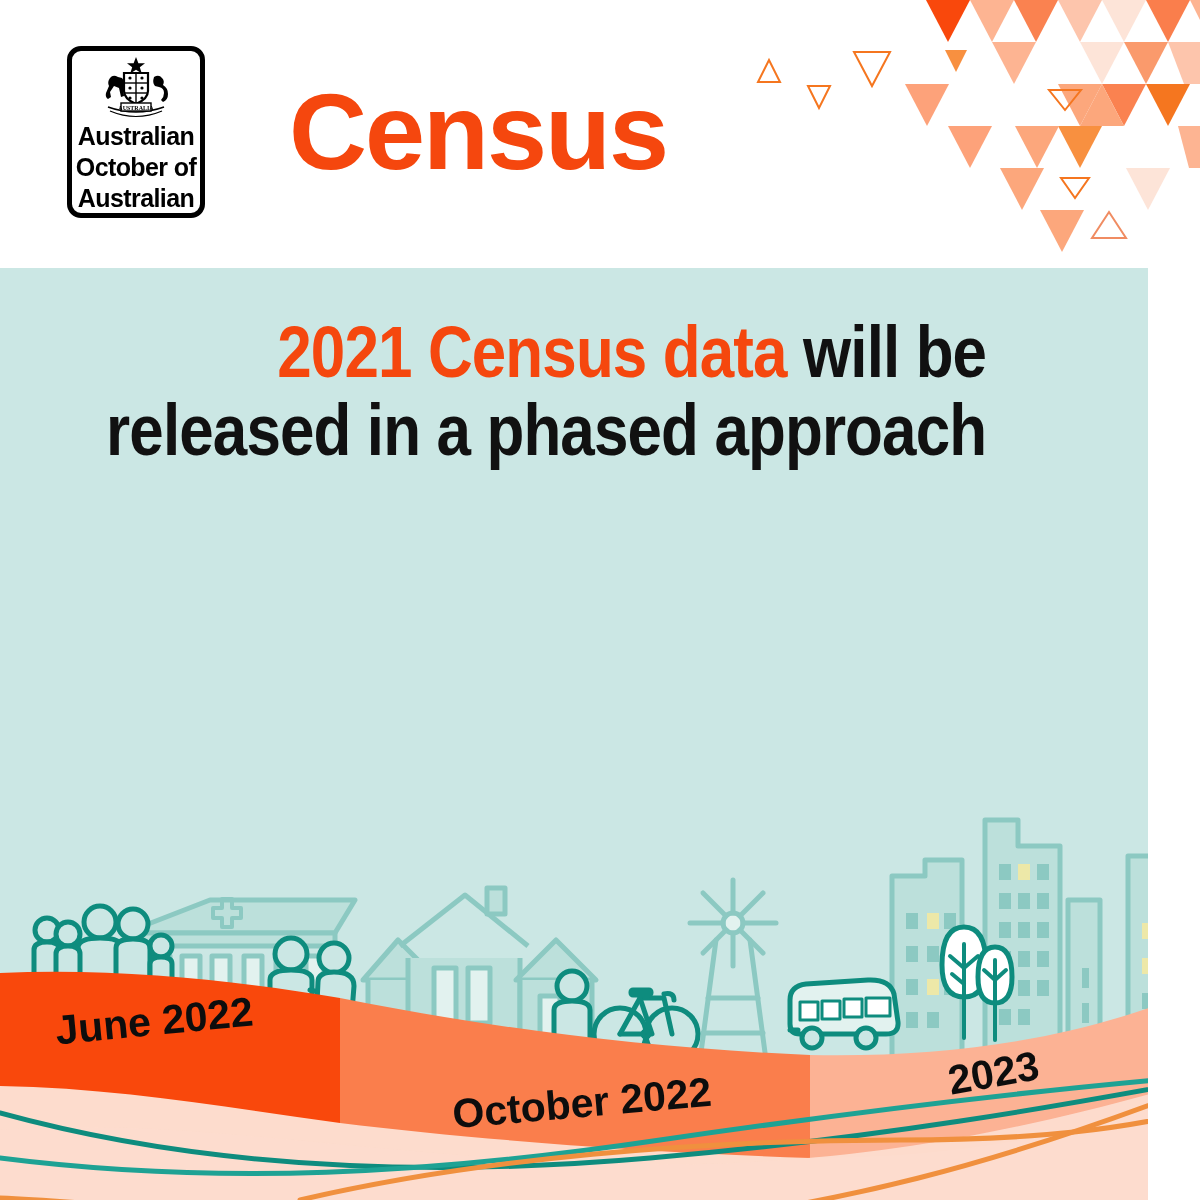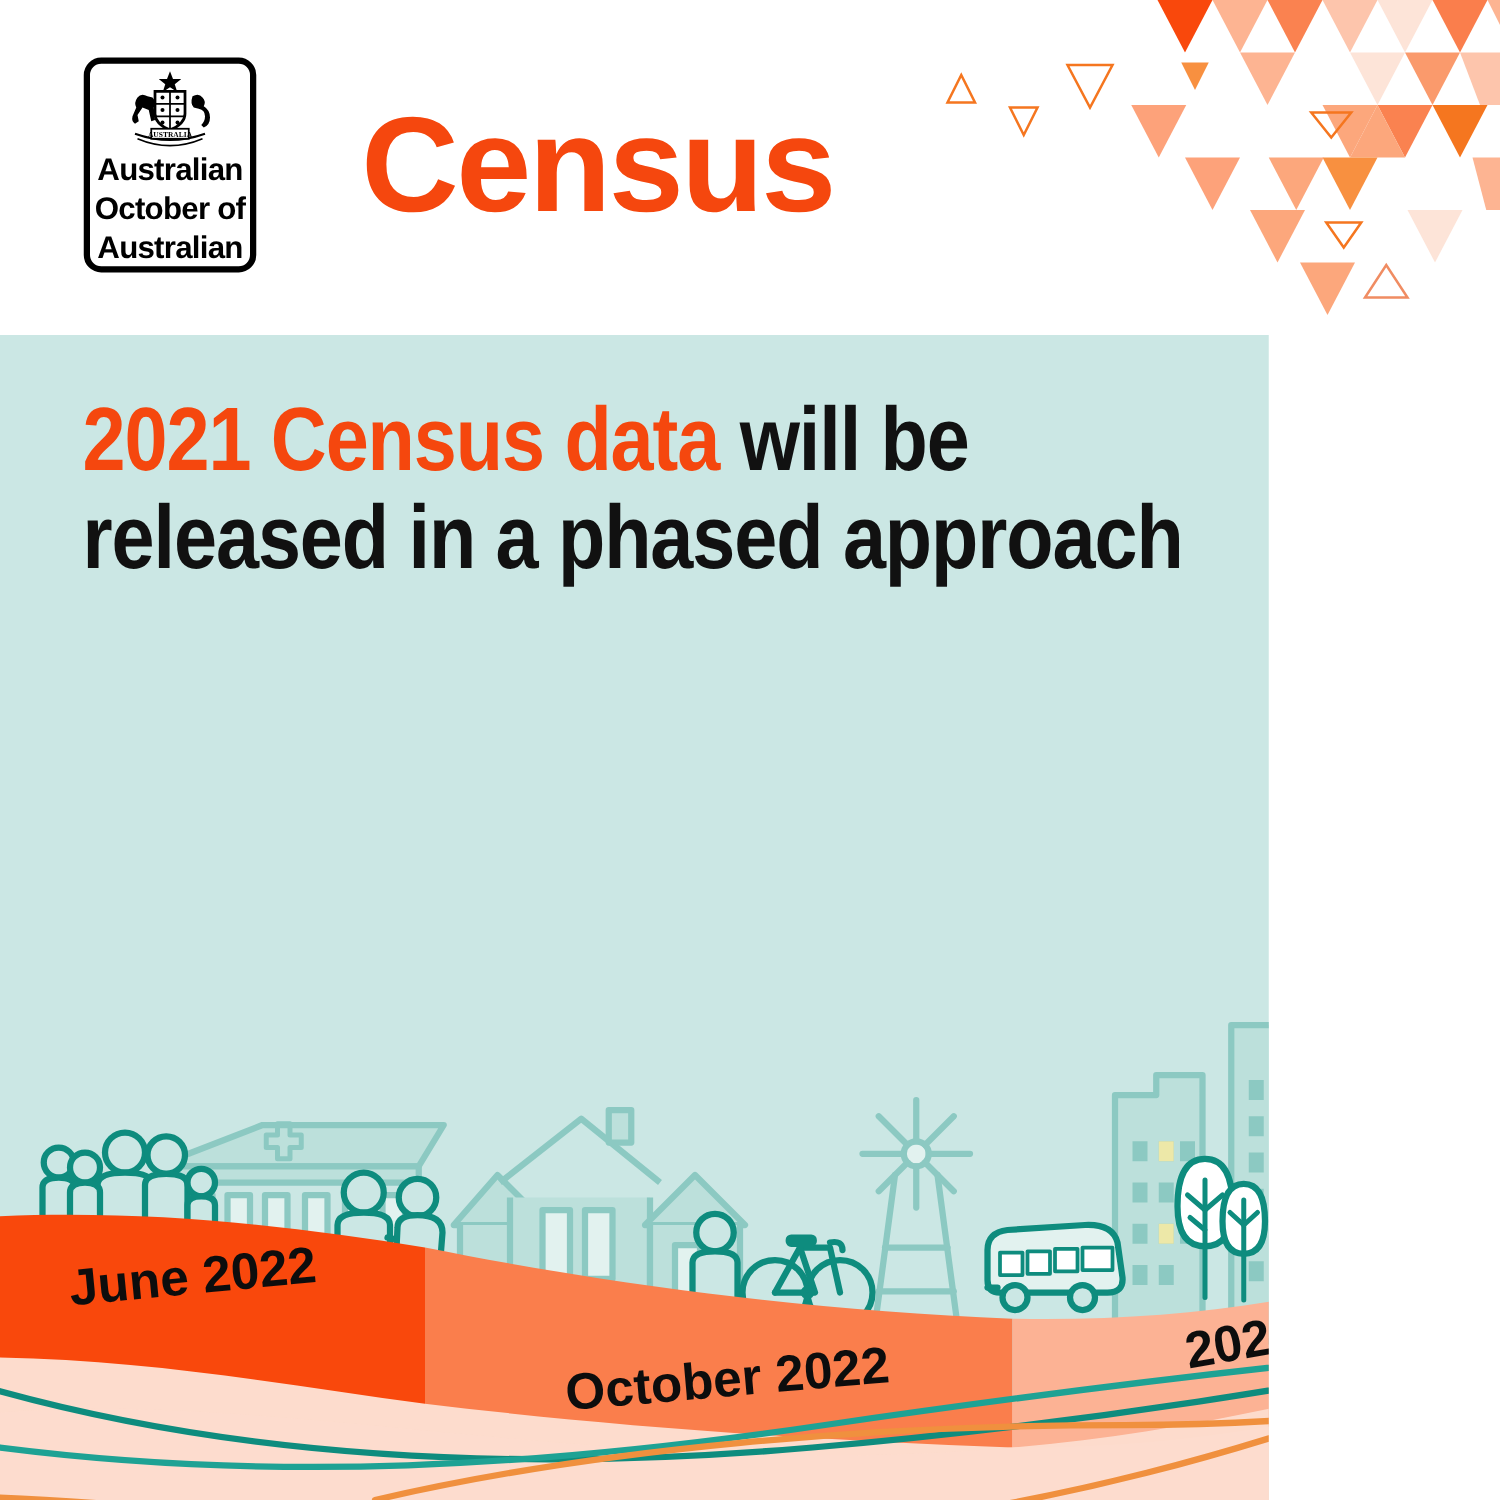--- a/index.html
+++ b/index.html
@@ -29,21 +29,21 @@
   #logo-text div{white-space:nowrap;}
 
   #census-word{
     position:absolute;left:289px;top:78px;
     font-family:"Liberation Sans", sans-serif;
     font-weight:bold;font-size:108px;line-height:108px;
     color:#F5470E;letter-spacing:-2px;
   }
 
   
-  #panel{position:absolute;left:0;top:268px;width:1015px;height:932px;background:#CBE7E4;overflow:hidden;}
+  #panel{position:absolute;left:0;top:268px;width:1148px;height:932px;background:#CBE7E4;overflow:hidden;text-align:right;}
 
   #headline{
     position:absolute;left:66px;top:45px;width:1070px;
     font-family:"Liberation Sans Narrow","Liberation Sans",sans-serif;
     font-weight:bold;font-size:72px;line-height:78px;color:#111;
     letter-spacing:-1px;
     transform:scaleX(0.86);transform-origin:left top;
   }
   #headline .hl-orange{color:#F5470E;}
 

